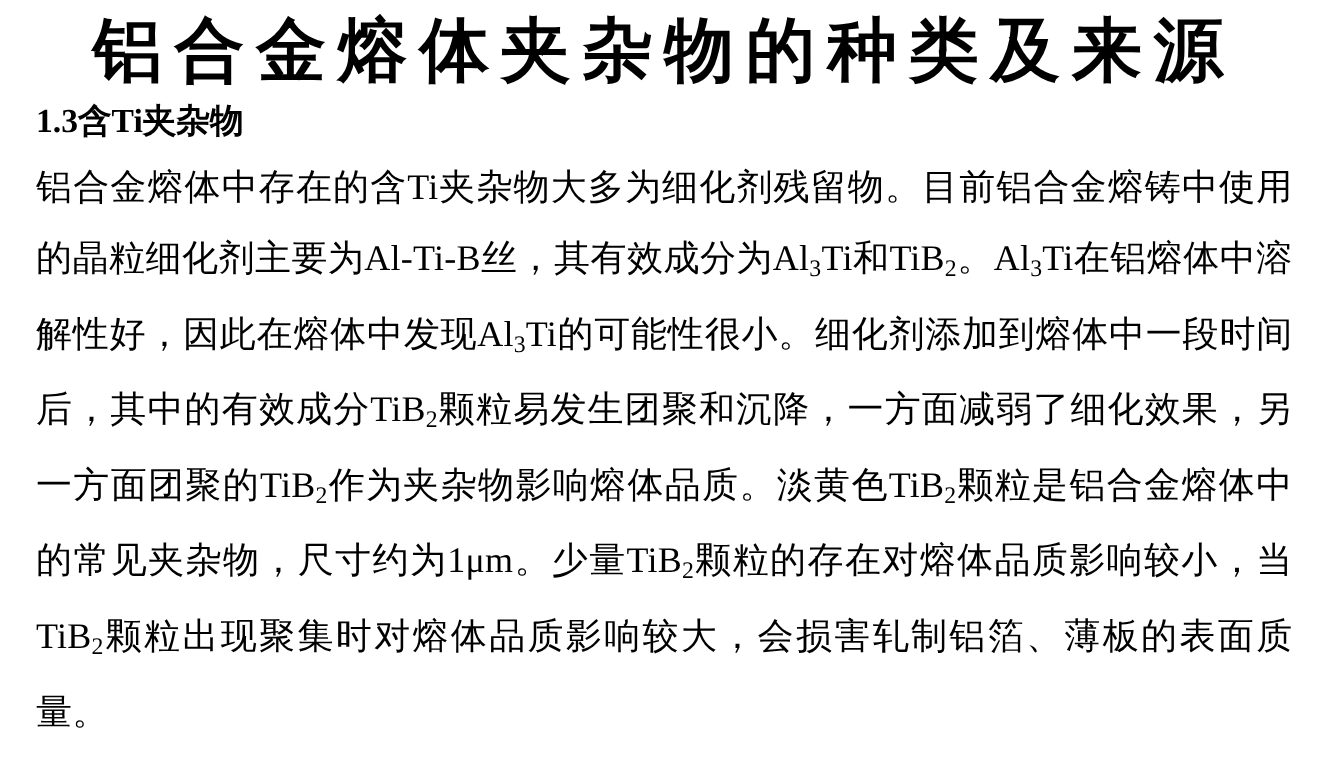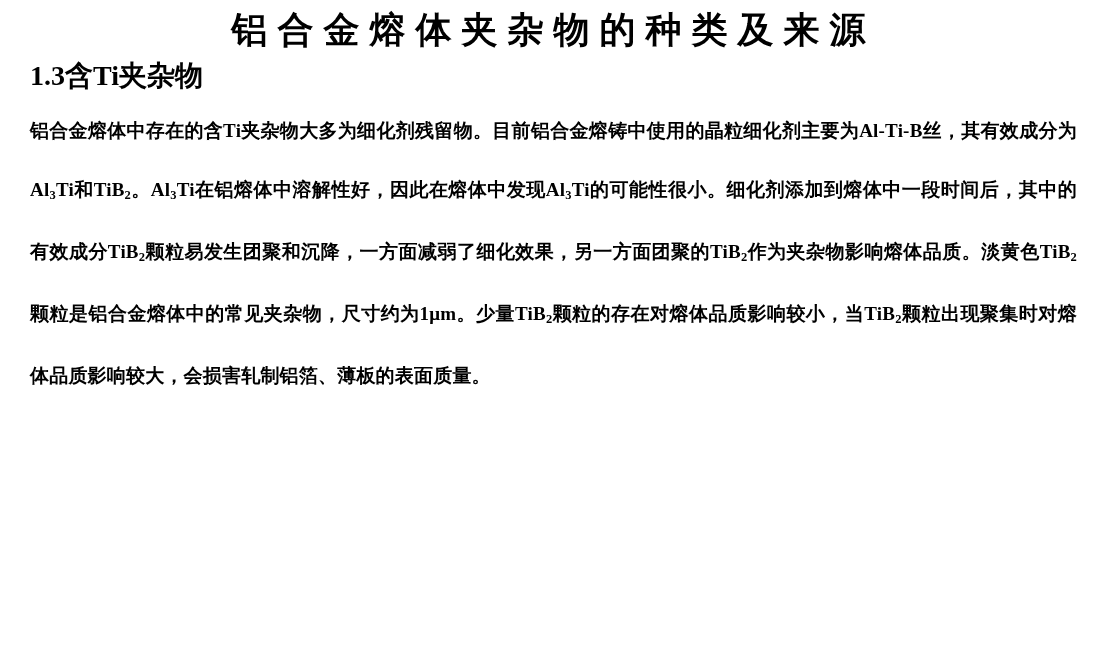--- a/index.html
+++ b/index.html
@@ -17,39 +17,39 @@
   .page {
     width: 1107px;
     height: 649px;
     box-sizing: border-box;
     padding: 4px 16px 0 16px;
     position: relative;
   }
   .doc-title {
     font-family: "DejaVu Serif", "Liberation Serif", serif;
     font-weight: bold;
-    font-size: 36px;
+    font-size: 58px;
     line-height: 1.18;
     text-align: center;
     letter-spacing: 10px;
     margin: 4px 0 2px 0;
     white-space: nowrap;
   }
   .section-heading {
     font-family: "Liberation Serif", "DejaVu Serif", serif;
     font-weight: bold;
     font-size: 28px;
     line-height: 1.3;
     margin: 8px 0 6px 14px;
     text-align: left;
   }
   .body-text {
     font-family: "Liberation Serif", "DejaVu Serif", serif;
-    font-weight: bold;
-    font-size: 19px;
+    font-weight: normal;
+    font-size: 30px;
     line-height: 59px;
     text-align: justify;
     text-justify: inter-ideograph;
     margin: 0 14px 0 14px;
     letter-spacing: 0.2px;
   }
   .body-text sub {
     font-size: 0.66em;
     vertical-align: baseline;
     position: relative;

